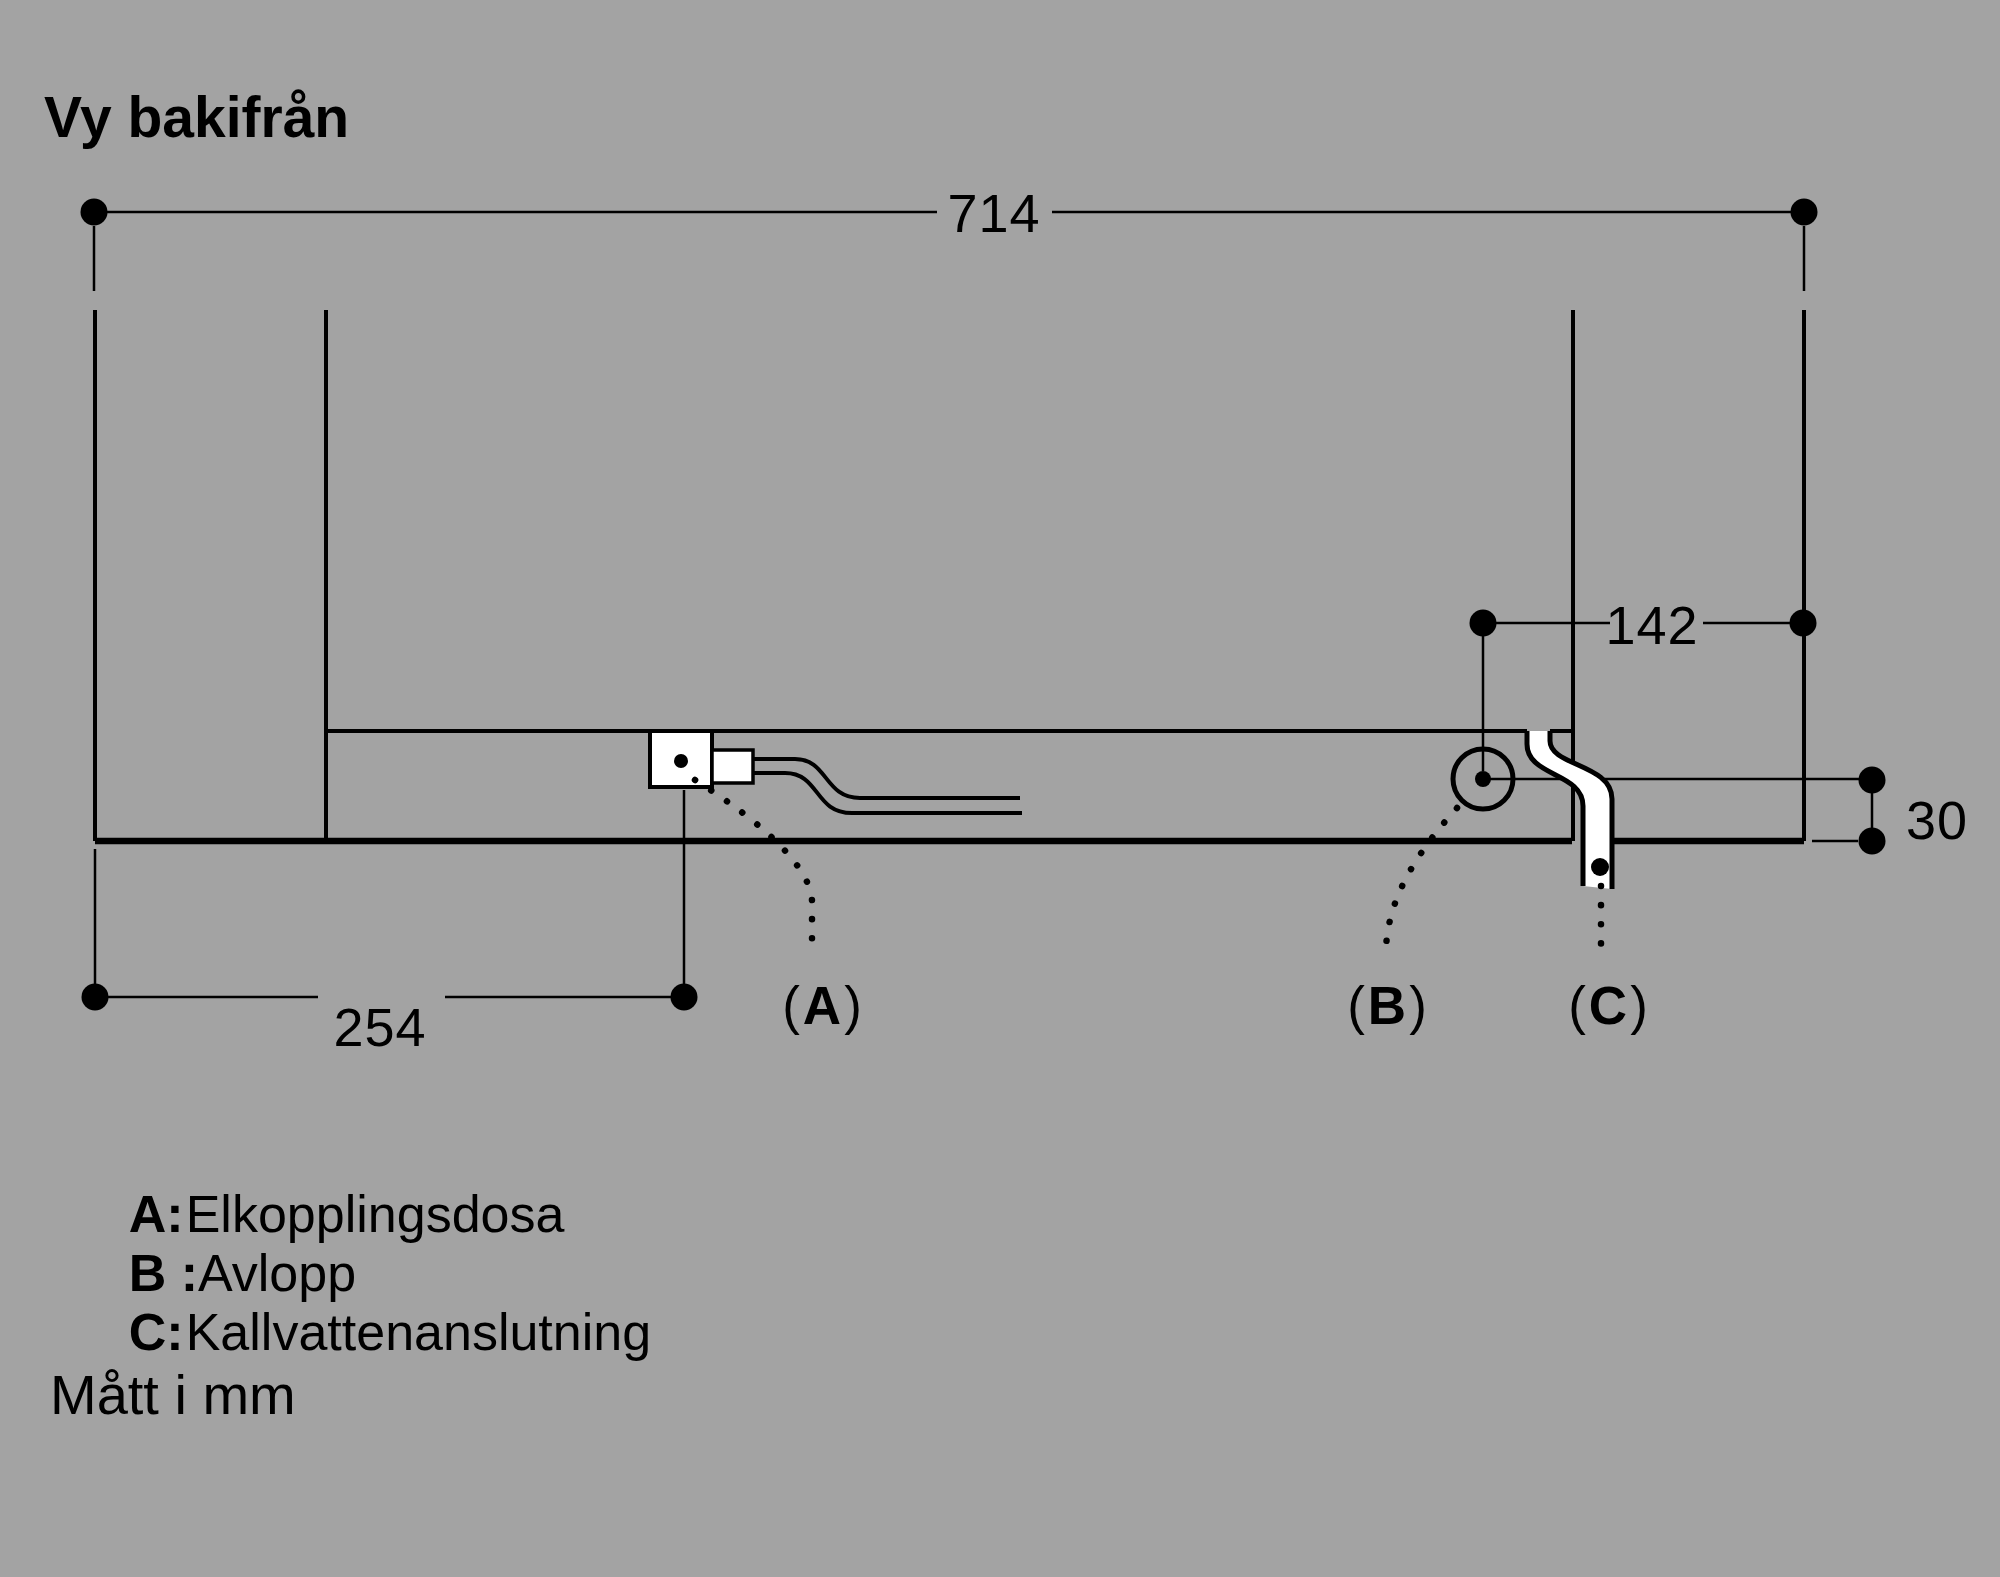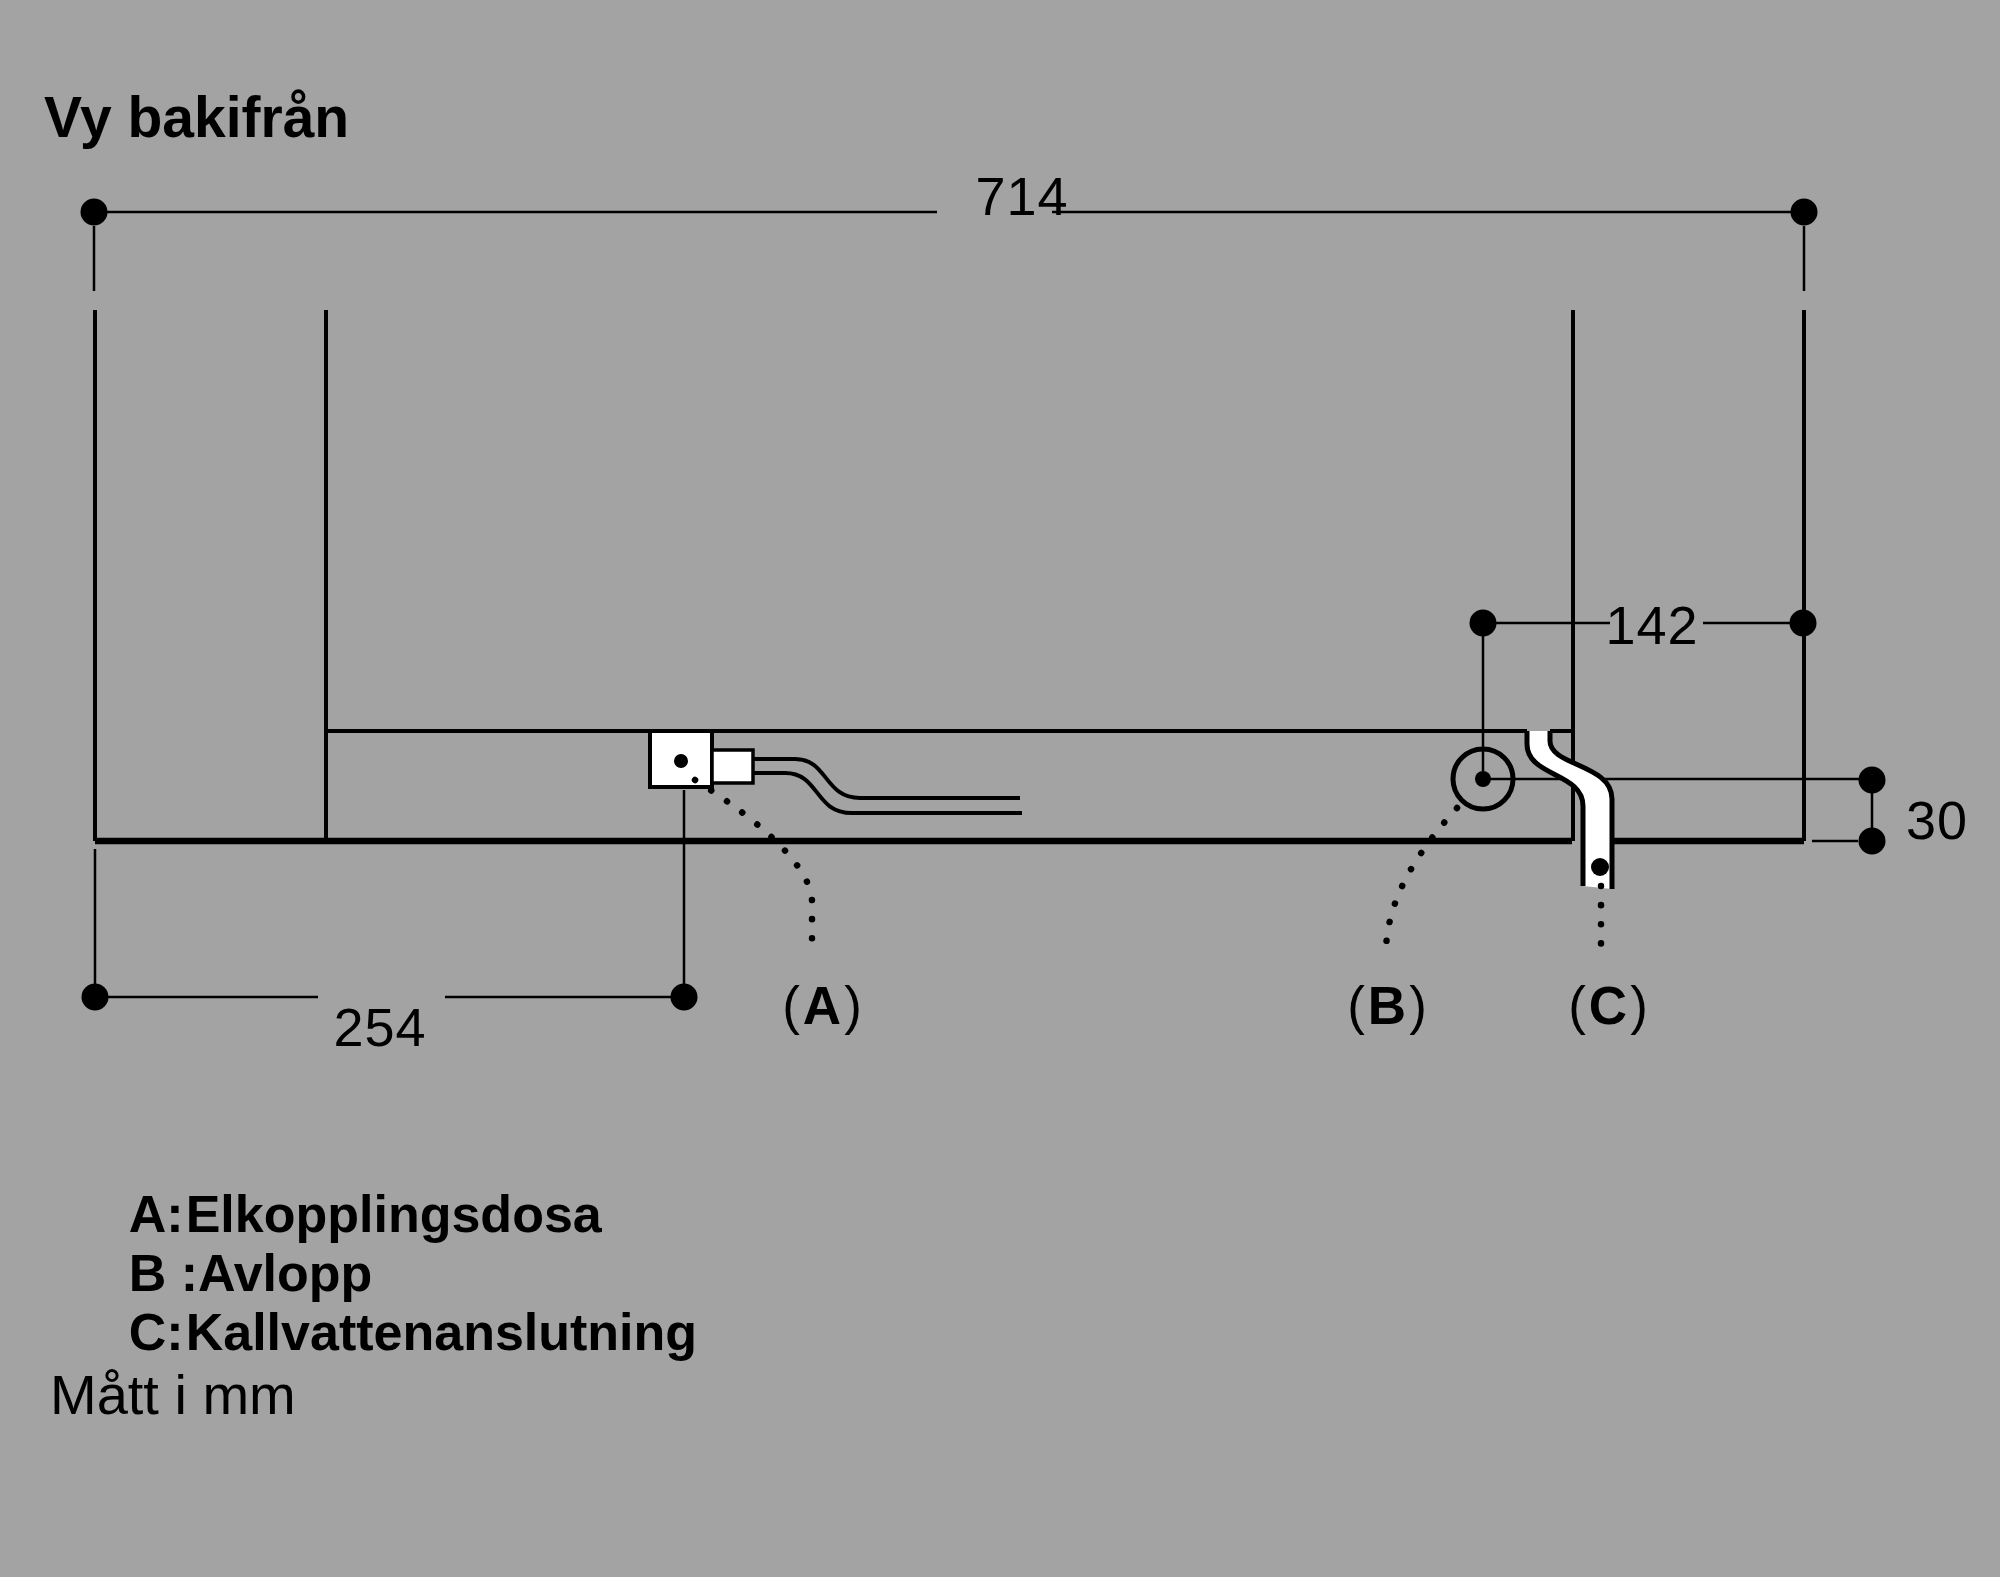--- a/index.html
+++ b/index.html
@@ -39,21 +39,21 @@
 
   .legend{position:absolute;left:42px;top:1126px;}
   .legend-row{
     height:59px;line-height:59px;
     font-size:52px;white-space:pre;
   }
   .legend-key{
     display:inline-block;min-width:57px;
     font-weight:bold;white-space:pre;
   }
-  .legend-text{font-weight:bold;}
+  .legend-text{font-weight:normal;}
 
   .units-note{
     position:absolute;left:50px;top:1362px;
     font-size:56px;white-space:nowrap;
   }
 </style>
 </head>
 <body>
 
 <div class="sheet">
@@ -130,21 +130,21 @@
       <circle cx="684" cy="997" r="13.5"></circle>
     </g>
 
     <g stroke-width="6.5" stroke-linecap="round" stroke-dasharray="0.1 19">
       <path d="M695,780 C762,822 812,868 812,902 L812,952"></path>
       <path d="M1457,808 C1408,862 1388,906 1386,948"></path>
       <path d="M1601,886 L1601,952"></path>
     </g>
   </svg>
 
-  <div class="dim-label" style="left:994px;top:196px;margin-left:28px;">714</div>
+  <div class="dim-label" style="left:994px;top:213px;">714</div>
   <div class="dim-label" style="left:1652px;top:625px;">142</div>
   <div class="dim-label left-anchor" style="left:1906px;top:820px;">30</div>
   <div class="dim-label" style="left:380px;top:999px;margin-top:28px;">254</div>
 
   <div class="callout" style="left:822px;top:1005px;">
     <span class="paren">(</span><span class="letter">A</span><span class="paren">)</span>
   </div>
   <div class="callout" style="left:1387px;top:1005px;">
     <span class="paren">(</span><span class="letter">B</span><span class="paren">)</span>
   </div>

